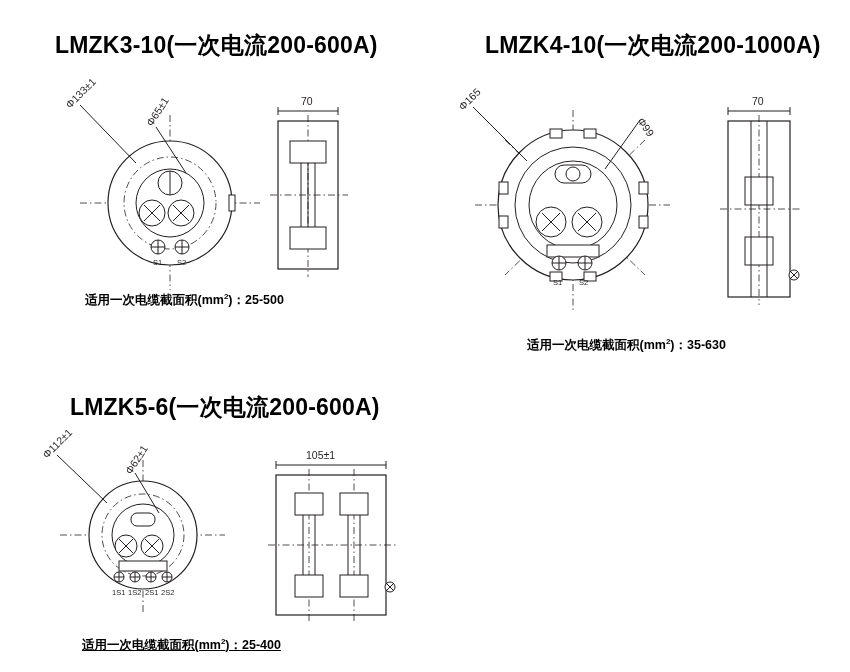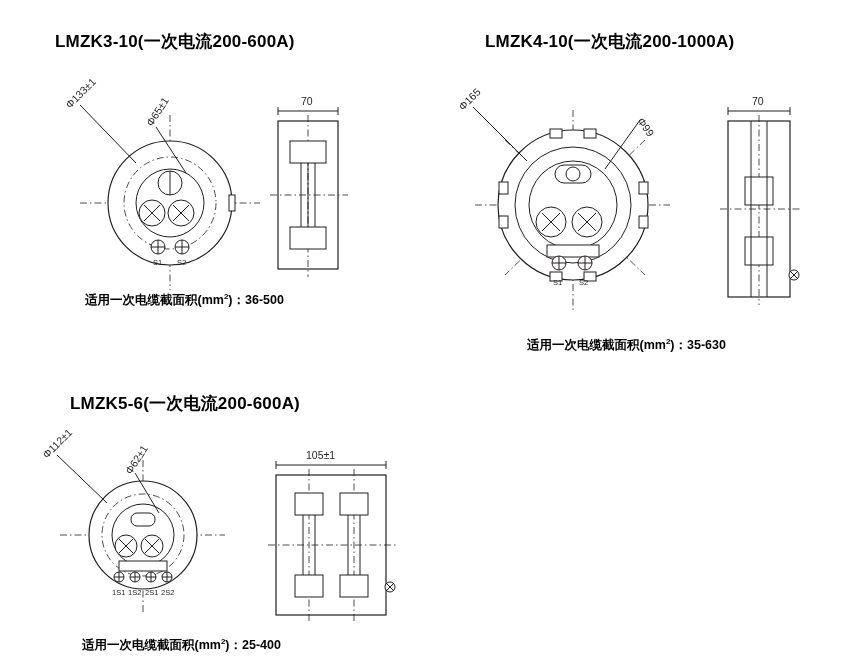--- a/index.html
+++ b/index.html
@@ -12,21 +12,21 @@
     height: 672px;
     position: relative;
     font-family: "Liberation Sans", sans-serif;
     color: #000;
     overflow: hidden;
   }
   .block {
     position: absolute;
   }
   .title {
-    font-size: 17px;
+    font-size: 23px;
     font-weight: bold;
     letter-spacing: 0.2px;
     white-space: nowrap;
   }
   .caption {
     font-size: 12.5px;
     font-weight: bold;
     white-space: nowrap;
   }
   .caption sup {
@@ -112,21 +112,21 @@
     <rect class="ln thin fillw" x="22" y="56" width="36" height="22"></rect>
     <rect class="ln thin fillw" x="22" y="142" width="36" height="22"></rect>
     <line class="ln thin" x1="40" y1="78" x2="40" y2="142"></line>
     <line class="ln thin" x1="33" y1="78" x2="33" y2="142"></line>
     <line class="ln thin" x1="47" y1="78" x2="47" y2="142"></line>
   </svg>
 </div>
 
 <div class="block" style="left:85px; top:292px;">
   <div class="caption">
-    <span>适用一次电缆截面积(mm</span><sup>2</sup><span>)：36-500</span>
+    <span>适用一次电缆截面积(mm</span><sup>2</sup><span>)：25-500</span>
   </div>
 </div>
 
 <div class="block" style="left:465px; top:30px;margin-left:20px;">
   <div class="title">LMZK4-10(一次电流200-1000A)</div>
 </div>
 
 <div class="block" style="left:455px; top:85px;">
   <svg width="260" height="230" viewBox="0 0 260 230">
 
@@ -268,17 +268,17 @@
     <rect class="ln thin fillw" x="76" y="58" width="28" height="22"></rect>
     <rect class="ln thin fillw" x="76" y="140" width="28" height="22"></rect>
     <line class="ln thin" x1="84" y1="80" x2="84" y2="140"></line>
     <line class="ln thin" x1="96" y1="80" x2="96" y2="140"></line>
 
     <circle class="ln thin fillw" cx="126" cy="152" r="5"></circle>
     <path class="ln thin" d="M 122 148 L 130 156 M 122 156 L 130 148"></path>
   </svg>
 </div>
 
-<div class="block" style="left:82px; top:637px;">
+<div class="block" style="left:82px; top:637px;text-decoration:underline;">
   <div class="caption">
     <span>适用一次电缆截面积(mm</span><sup>2</sup><span>)：25-400</span>
   </div>
 </div>
 
 </body></html>

